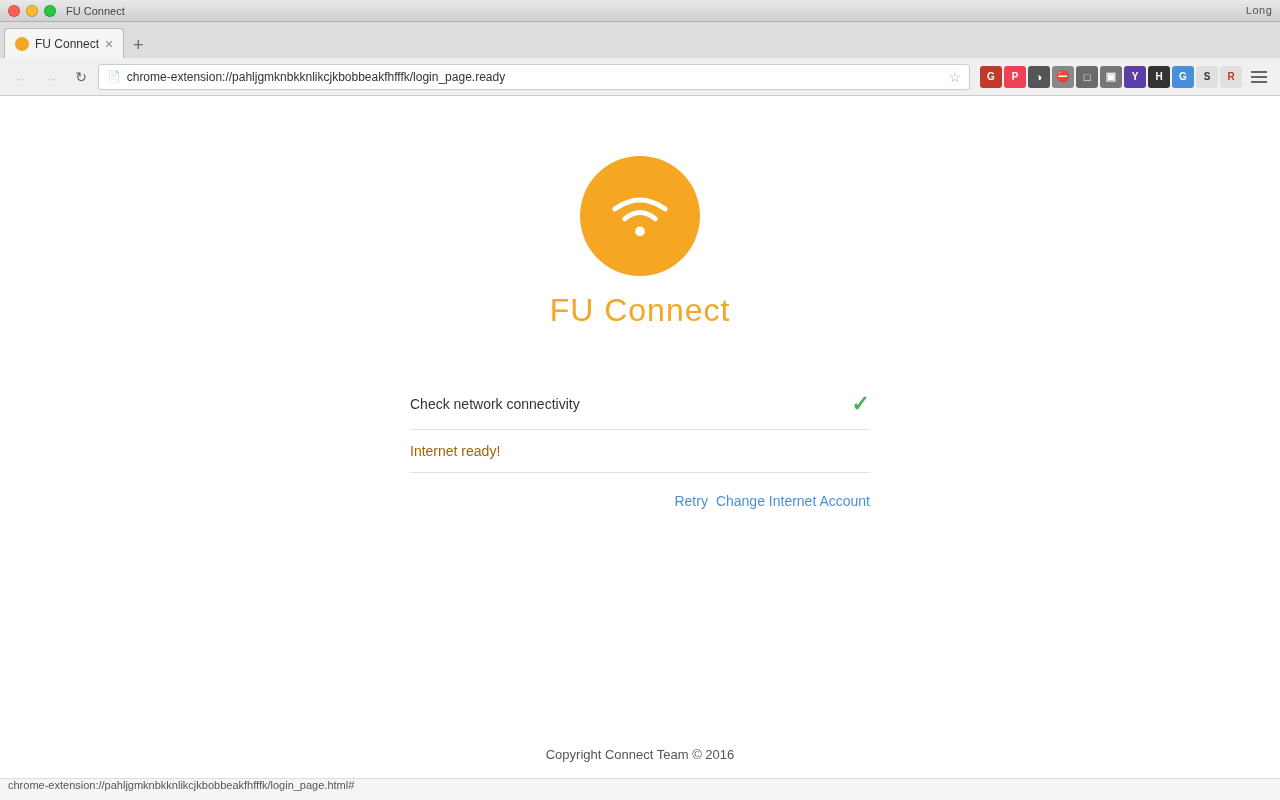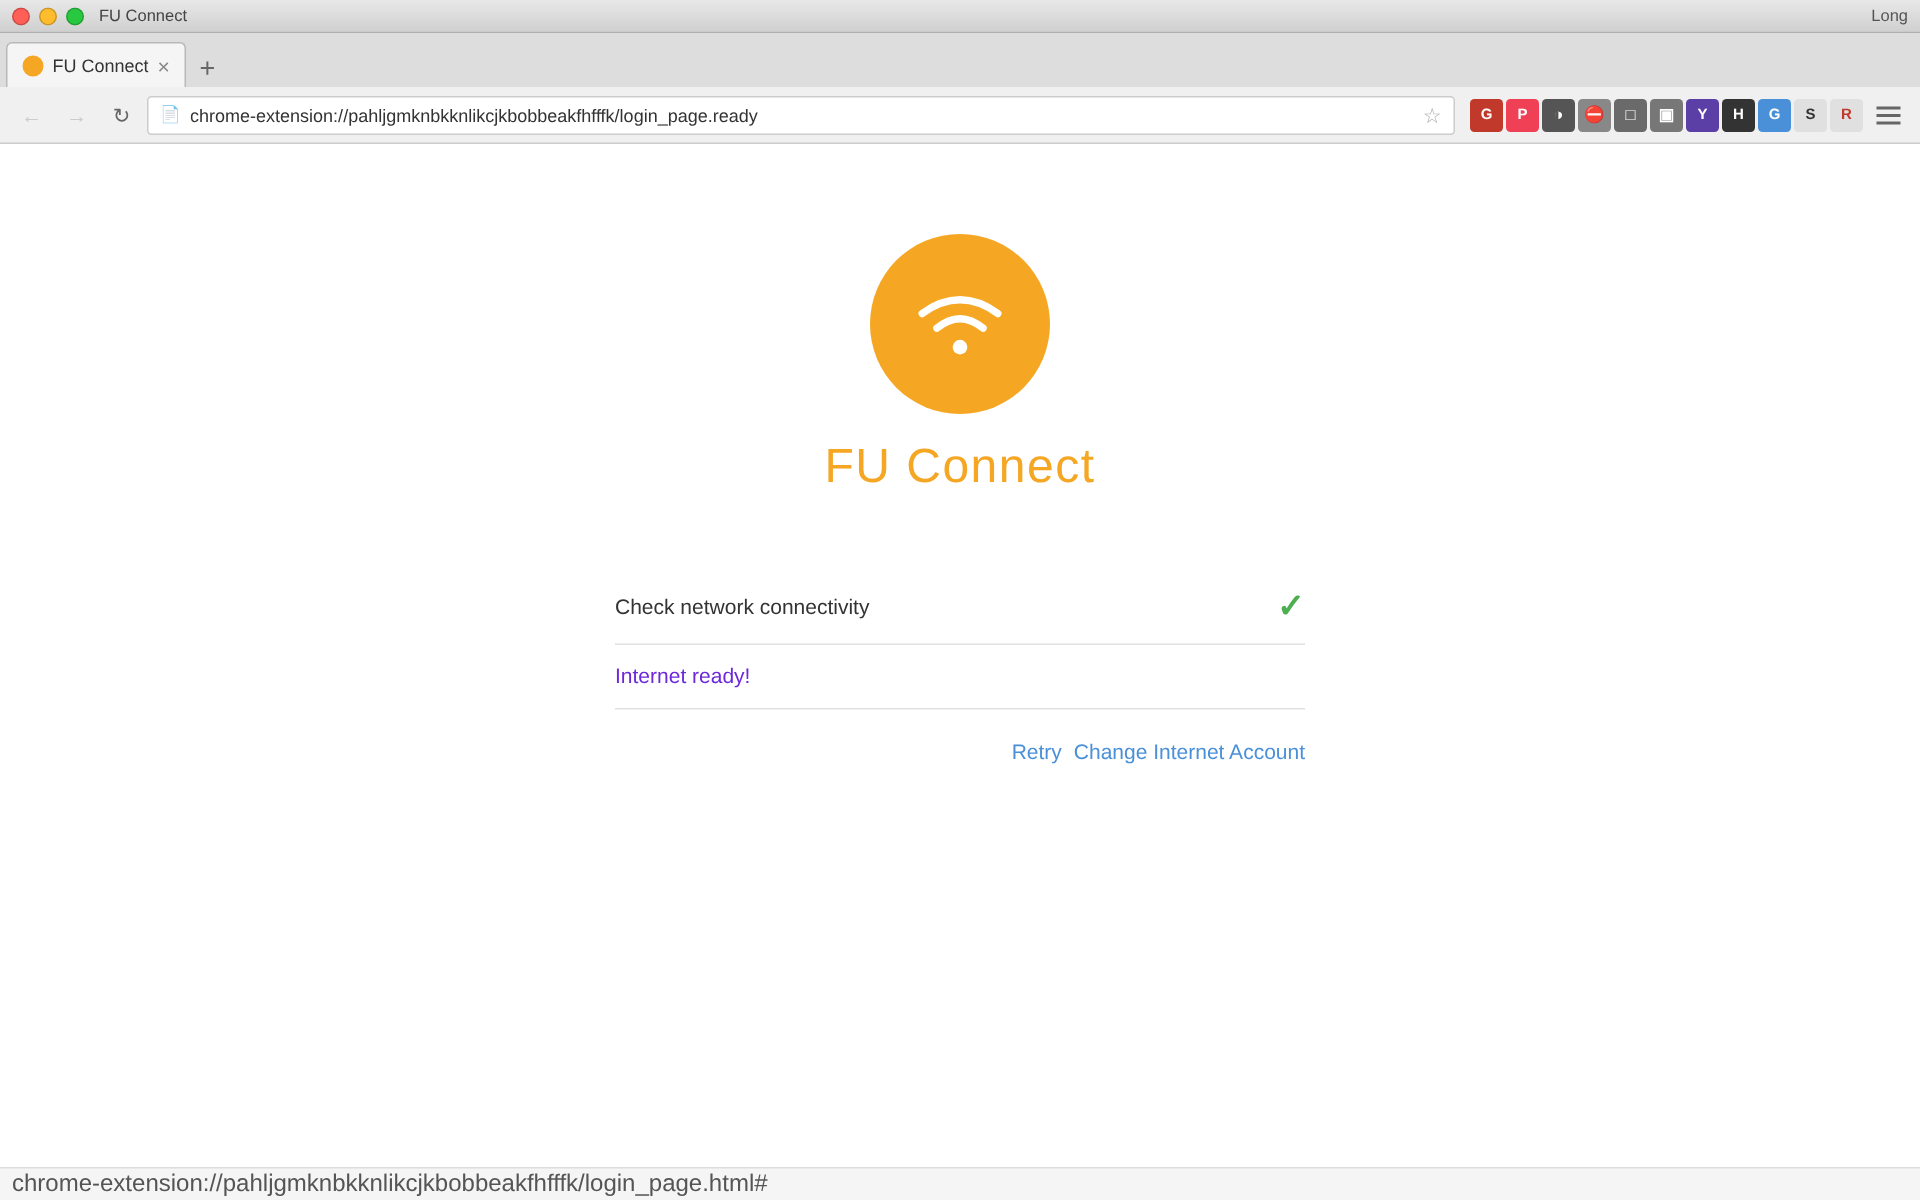--- a/index.html
+++ b/index.html
@@ -34,20 +34,21 @@
     .tl-green { background: #28c840; }
     .window-title-text {
       font-size: 11px;
       color: #444;
       margin-left: 4px;
     }
     .title-bar-right {
       margin-left: auto;
       font-size: 11px;
       color: #555;
+      font-family: Liberation Mono, monospace;
     }
 
     
     .tab-bar {
       height: 36px;
       background: #ddd;
       display: flex;
       align-items: flex-end;
       padding: 0 0 0 4px;
       flex-shrink: 0;
@@ -218,21 +219,21 @@
       font-size: 22px;
       color: #4caf50;
       font-weight: bold;
     }
     .status-message-row {
       padding: 12px 0;
       border-bottom: 1px solid #e0e0e0;
     }
     .status-message {
       font-size: 14px;
-      color: #6d28d9;
+      color: #a16207;
       text-align: center;
     }
 
     
     .action-links {
       display: flex;
       gap: 8px;
       margin-top: 20px;
       justify-content: flex-end;
       width: 460px;
@@ -253,23 +254,22 @@
       font-size: 13px;
       color: #555;
     }
 
     
     .status-bar {
       height: 22px;
       background: #f5f5f5;
       border-top: 1px solid #ddd;
       display: flex;
-      align-items: center;
       padding: 0 8px;
-      font-size: 16px;
+      font-size: 11px;
       color: #555;
       flex-shrink: 0;
     }
   </style>
 </head>
 <body>
 
 <div class="title-bar">
   <span class="traffic-light tl-red"></span>
   <span class="traffic-light tl-yellow"></span>
@@ -352,18 +352,21 @@
     <div class="status-message-row">
       <span class="status-message">Internet ready!</span>
     </div>
   </div>
 
   <div class="action-links">
     <a class="action-link">Retry</a>
     <a class="action-link">Change Internet Account</a>
   </div>
 
+  <div class="page-footer">
+    <span>Copyright Connect Team © 2016</span>
+  </div>
 
 </div>
 
 <div class="status-bar">
   <span>chrome-extension://pahljgmknbkknlikcjkbobbeakfhfffk/login_page.html#</span>
 </div>
 
 </body></html>

